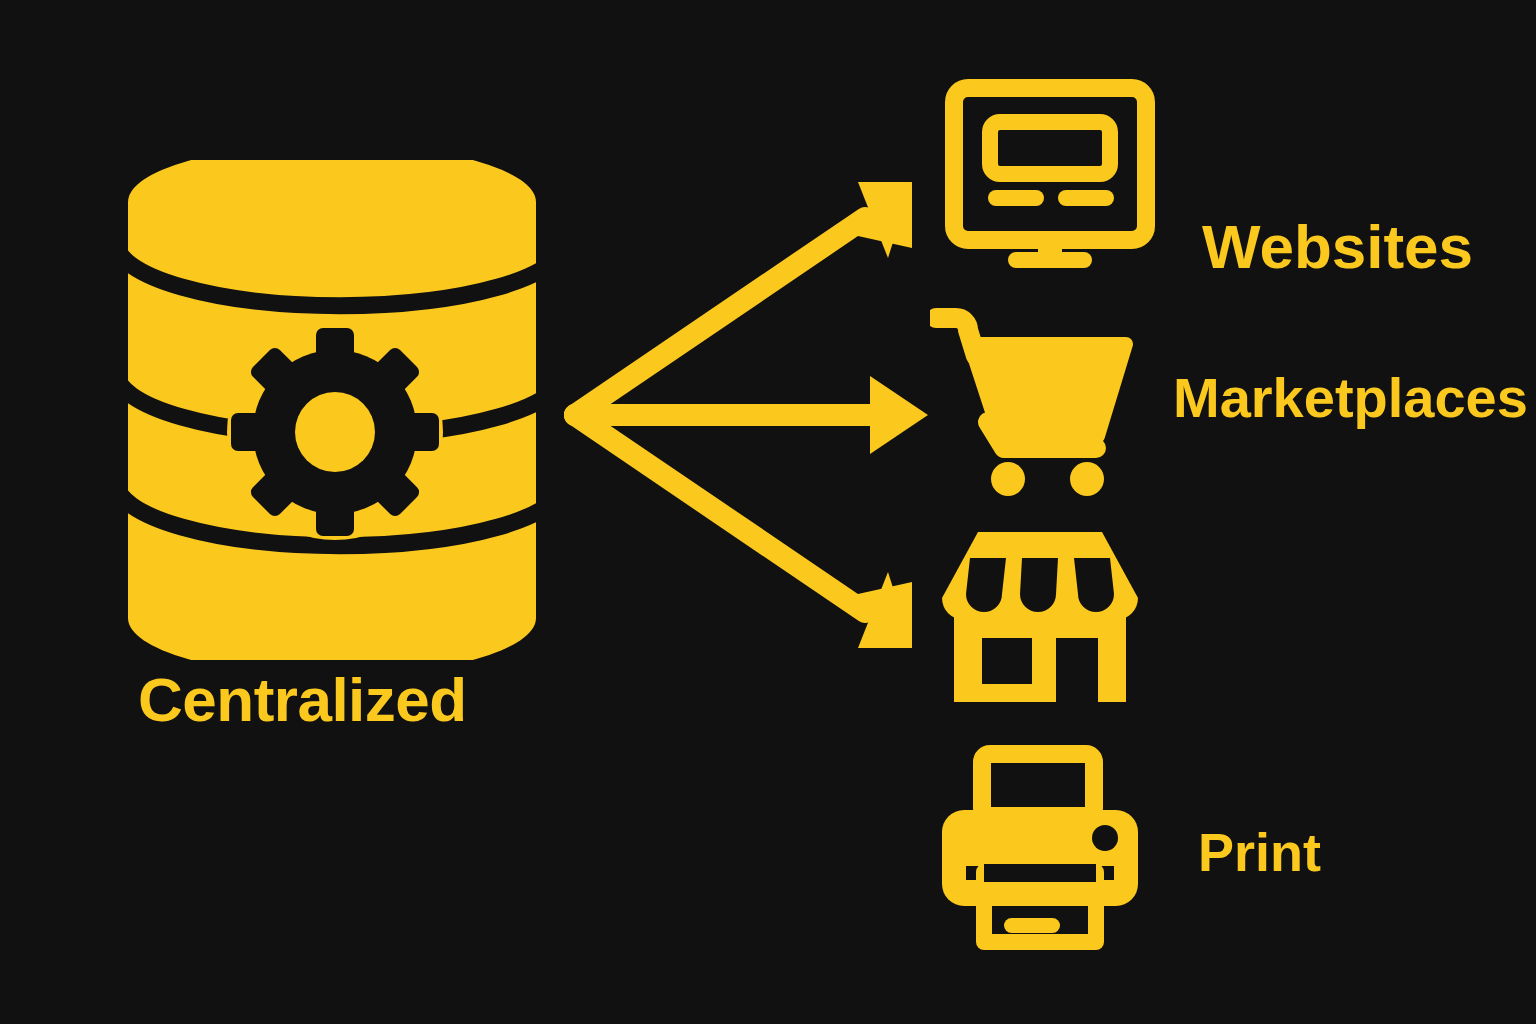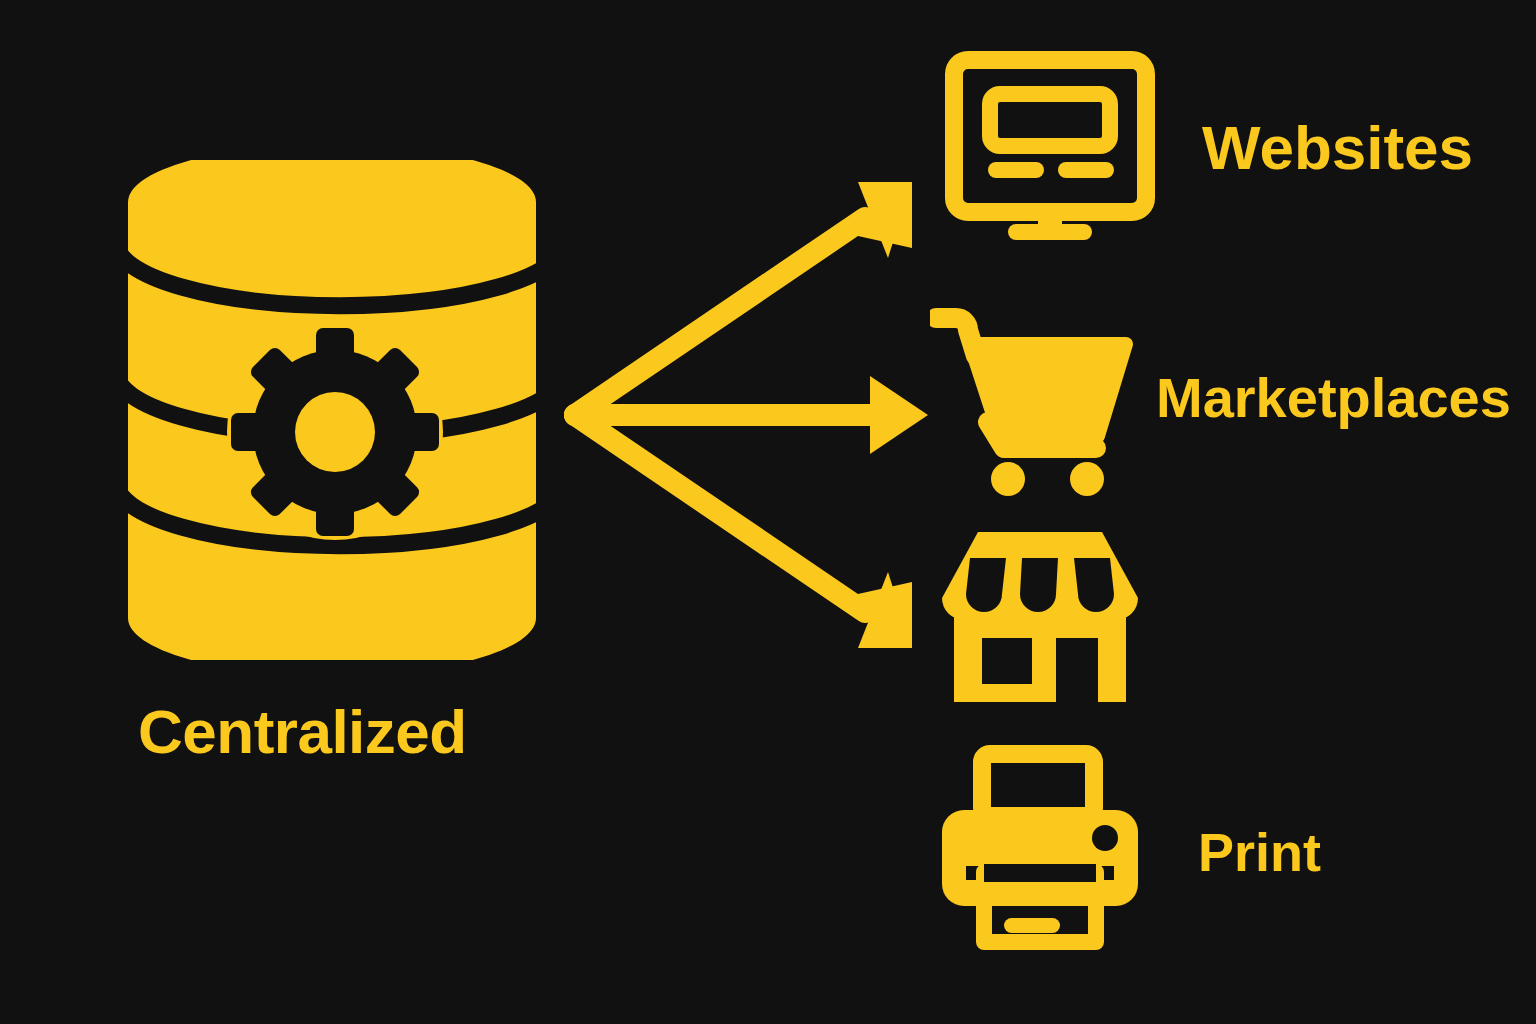--- a/index.html
+++ b/index.html
@@ -27,21 +27,21 @@
     height: 1024px;
   }
   #database-icon {
     left: 120px;
     top: 160px;
     width: 440px;
     height: 500px;
   }
   #source-caption {
     left: 110px;
-    top: 692px;
+    top: 660px;
     width: 520px;
     color: #FBC81E;
     font-size: 62px;
     font-weight: bold;
     line-height: 1.28;
     letter-spacing: -0.5px;
     text-align: left;
     padding-left: 28px;
     box-sizing: border-box;
   }
@@ -72,27 +72,27 @@
     flex: 0 0 auto;
     display: block;
   }
   .channel-label {
     color: #FBC81E;
     font-weight: bold;
     white-space: nowrap;
     line-height: 1;
   }
 
-  #channel-row-websites     { top: 46px;  }
+  #channel-row-websites     { top: 74px; align-items: flex-end;  }
   #channel-row-marketplaces { top: 296px; }
   #channel-row-retail       { top: 520px; }
   #channel-row-print        { top: 742px; }
 
   #channel-row-websites .channel-label     { font-size: 62px; margin-left: 32px; }
-  #channel-row-marketplaces .channel-label { font-size: 56px; margin-left: 16px; }
+  #channel-row-marketplaces .channel-label { font-size: 56px; margin-left: 33px; }
   #channel-row-retail .channel-label       { font-size: 56px; margin-left: 40px; }
   #channel-row-print .channel-label        { font-size: 54px; margin-left: 48px; }
 </style>
 </head>
 <body>
 
 <div id="stage">
 
   <div class="abs" id="source-block">
 

